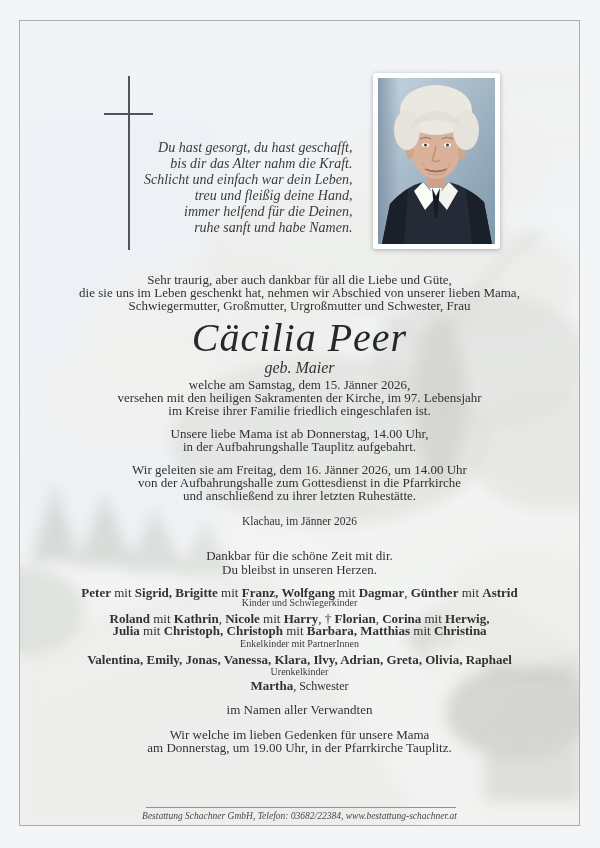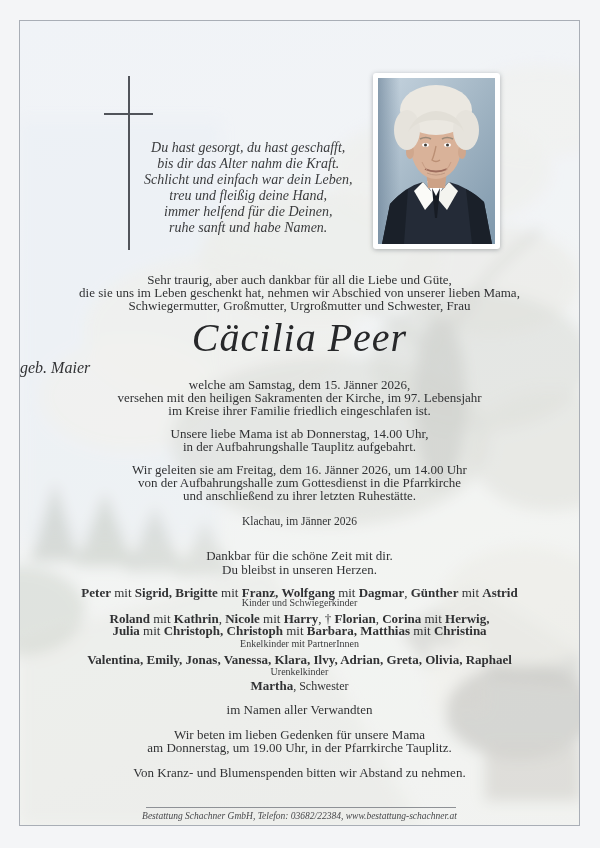--- a/index.html
+++ b/index.html
@@ -27,29 +27,29 @@
   
   .photo-frame{
     position:absolute;left:353px;top:52px;width:117px;height:166px;
     background:#fff;padding:5px;border-radius:3px;
     box-shadow:0 1px 5px rgba(40,45,55,.35);
   }
   .photo-frame svg{display:block;}
   
   .blk{position:absolute;left:10px;right:10px;text-align:center;font-size:13px;line-height:13px;color:#313234;}
   .poem{
-    position:absolute;left:124px;top:119px;text-align:center;
+    position:absolute;left:124px;top:119px;text-align:right;
     font-style:italic;font-size:14px;line-height:16px;color:#3a3b3d;
   }
   .name{
     position:absolute;left:0;right:0;top:296px;text-align:center;
     font-size:40px;line-height:42px;font-style:italic;font-weight:normal;
     letter-spacing:1px;color:#27282a;margin:0;
   }
-  .maiden{position:absolute;left:0;right:0;top:338px;text-align:left;
+  .maiden{position:absolute;left:0;right:0;top:338px;text-align:center;
     font-style:italic;font-size:16px;line-height:17px;color:#323335;}
   .intro{top:252px;}
   .death{top:357px;}
   .laying{top:406px;}
   .procession{top:442px;}
   .place-date{top:494px;font-size:11.5px;}
   .farewell{top:528px;line-height:14px;}
   .names{font-weight:normal;font-size:13px;}
   .names .b{font-weight:bold;}
   .row-children{top:565px;}
@@ -237,23 +237,22 @@
       </div>
     <div class="blk cap cap-great">Urenkelkinder</div>
 
     <div class="blk sister">
       <span class="b">Martha</span><span class="rel">, Schwester</span>
     </div>
 
     <div class="blk closing">im Namen aller Verwandten</div>
 
     <div class="blk prayer">
-        <div>Wir beten im lieben Gedenken für unsere Mama</div>
+        <div>Wir welche im lieben Gedenken für unsere Mama</div>
         <div>am Donnerstag, um 19.00 Uhr, in der Pfarrkirche Tauplitz.</div>
       </div>
 
-    <div class="blk flowers">Von Kranz- und Blumenspenden bitten wir Abstand zu nehmen.</div>
 
     <div class="footer-divider"></div>
     <div class="blk footer">Bestattung Schachner GmbH, Telefon: 03682/22384, www.bestattung-schachner.at</div>
 
   </div>
 </div>
 
 </body></html>

